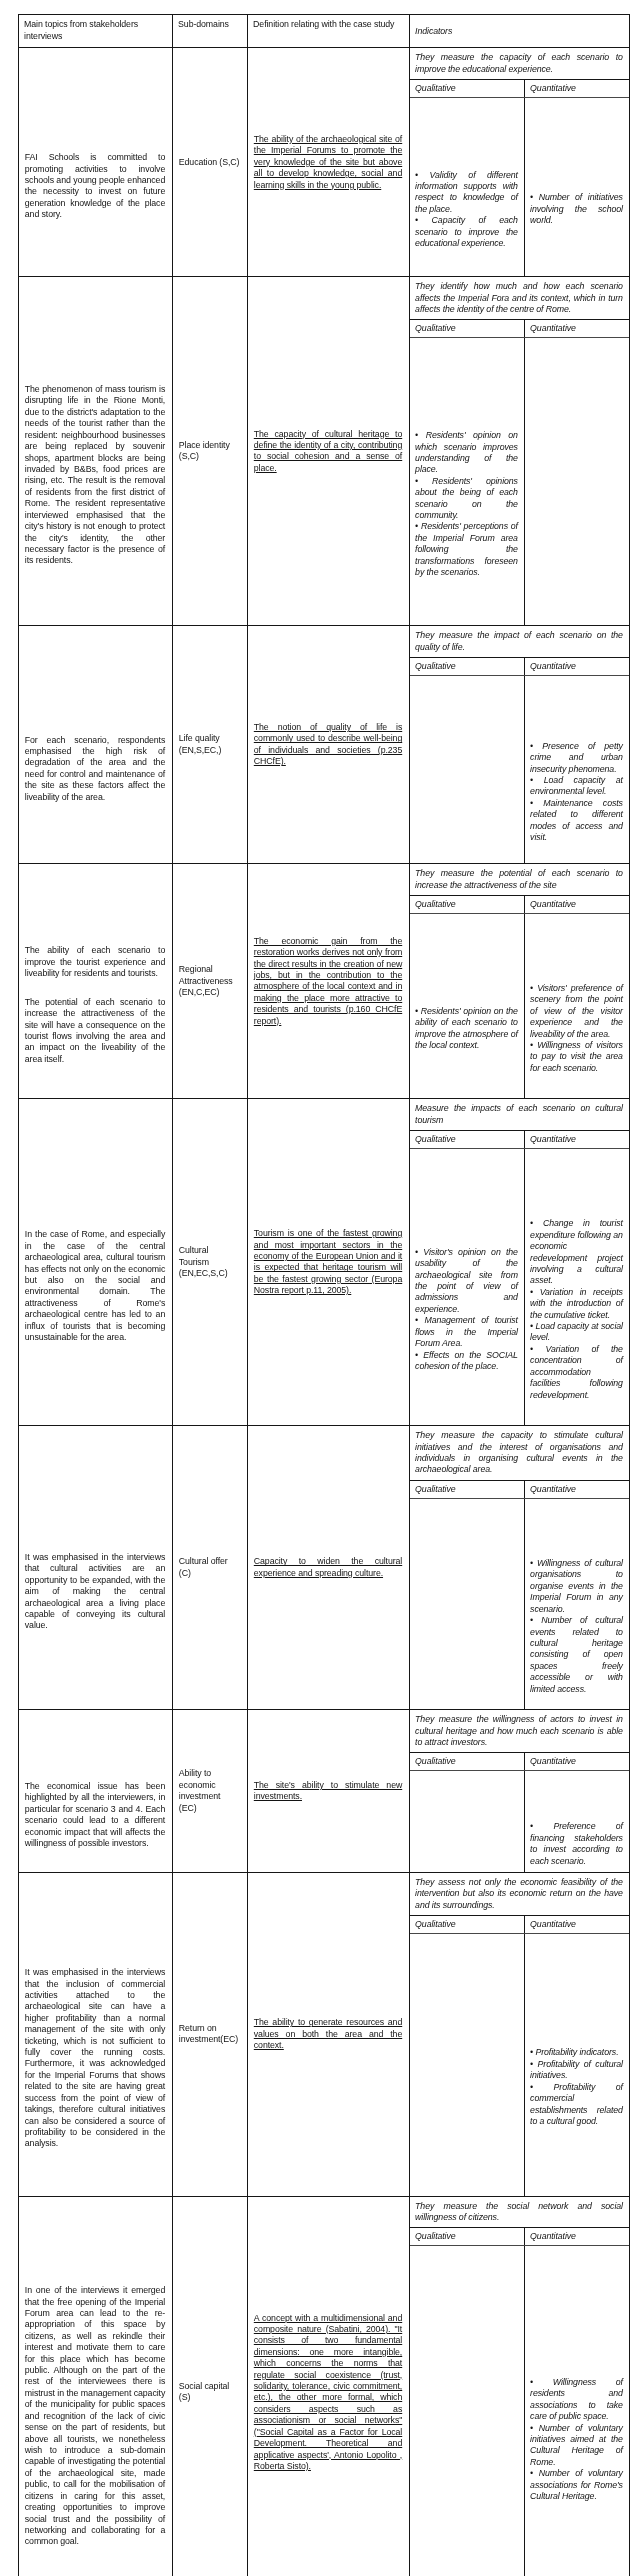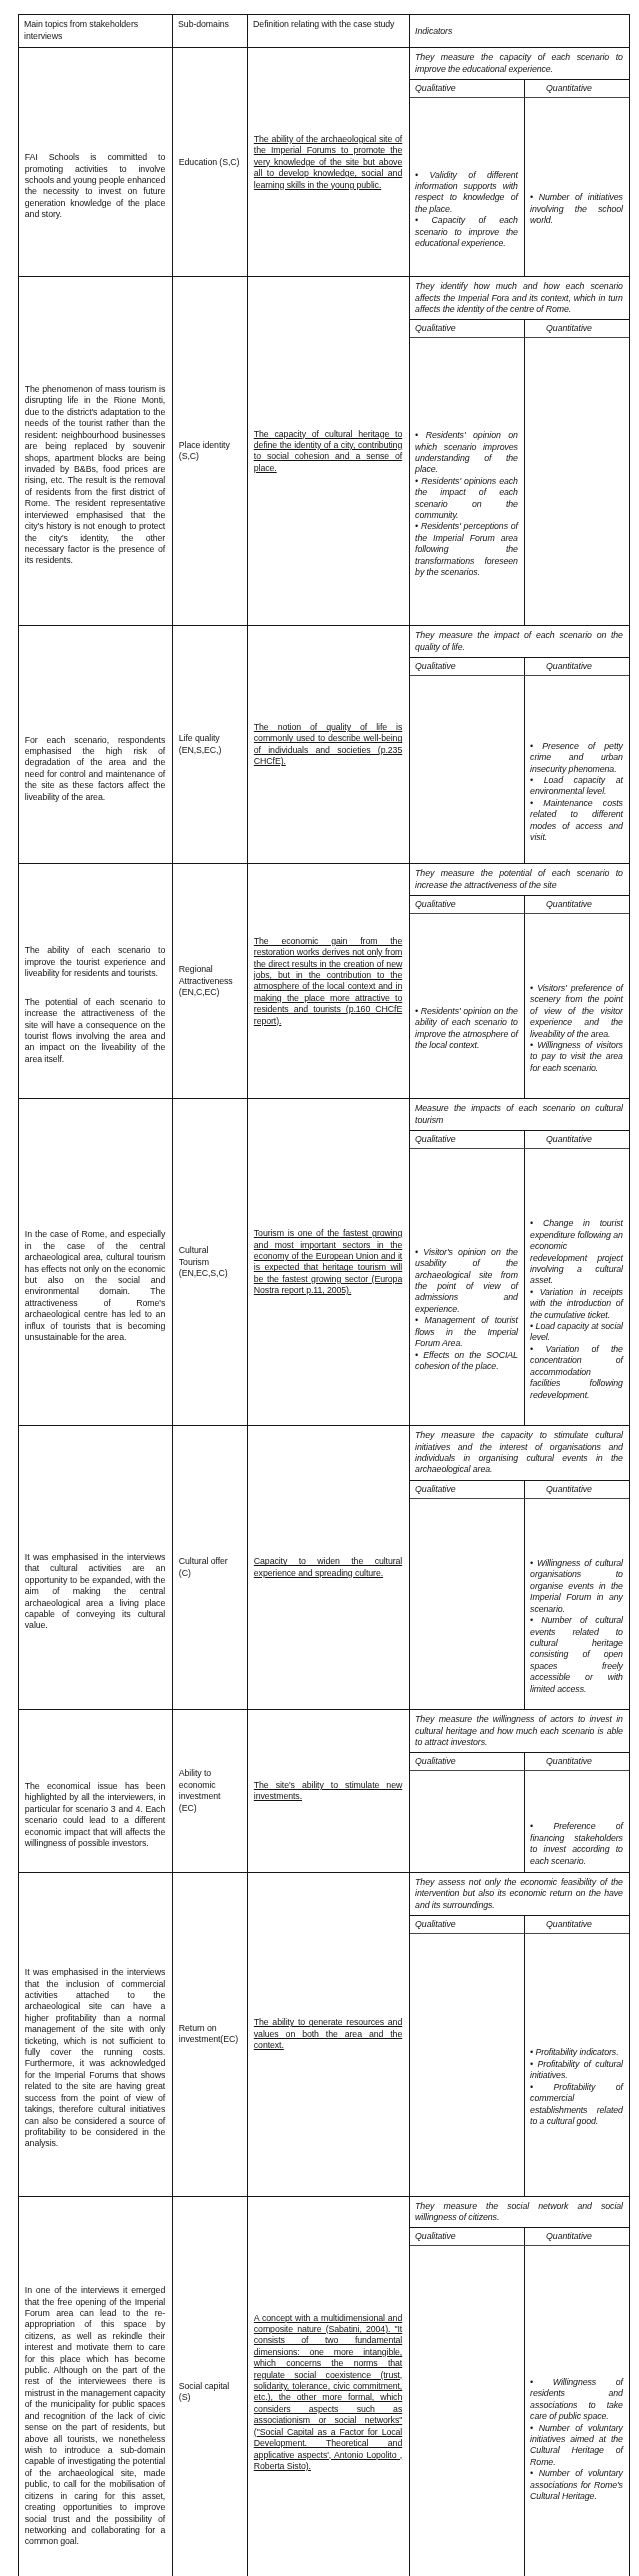--- a/index.html
+++ b/index.html
@@ -20,21 +20,21 @@
   .hind{display:flex;align-items:center;}
   .jtext{text-align:justify;}
   .main-cell,.sub-cell,.def-cell{display:flex;align-items:center;}
   .main-cell .paras,.def-cell .deftext,.sub-cell .subtext{width:100%;padding:5px 6.3px;box-sizing:border-box;}
   .paras div{text-align:justify;margin-top:48px;}
   .paras div + div{margin-top:17px;}
   .deftext{text-align:justify;text-decoration:underline;}
   .ind-cell{padding:0;}
   .ind{display:flex;flex-direction:column;height:100%;}
   .measure{padding:3.8px 5.6px;border-bottom:1.3px solid #161616;}
-  .subhead{display:grid;grid-template-columns:115px 1fr;border-bottom:1.9px solid #474747;gap:16px;}
+  .subhead{display:grid;grid-template-columns:115px 1fr;border-bottom:1.9px solid #474747;}
   .subhead > div{padding:3.1px 5.6px 2.5px 5.6px;box-sizing:border-box;}
   .subhead > div:first-child{border-right:1.3px solid #161616;}
   .indbody{flex:1;display:grid;grid-template-columns:115px 1fr;}
   .indbody > div{box-sizing:border-box;padding:5px 5.6px;display:flex;align-items:center;min-width:0;}
   .indbody > div:first-child{border-right:1.3px solid #161616;}
   .bullets{width:100%;margin-top:45px;}
   .bullets div{text-align:justify;}
   
   .r0{min-height:228px}
   .r1{min-height:348px}
@@ -110,21 +110,21 @@
       <div class="ind">
         <div class="measure jtext">They identify how much and how each scenario affects the Imperial Fora and its context, which in turn affects the identity of the centre of Rome.</div>
         <div class="subhead">
           <div>Qualitative</div>
           <div>Quantitative</div>
         </div>
         <div class="indbody">
           <div>
             <div class="bullets">
                 <div>• Residents' opinion on which scenario improves understanding of the place.</div>
-                <div>• Residents' opinions each the impact of each scenario on the community.</div>
+                <div>• Residents' opinions about the being of each scenario on the community.</div>
                 <div>• Residents' perceptions of the Imperial Forum area following the transformations foreseen by the scenarios.</div>
               </div>
           </div>
           <div>
             <div class="bullets"></div>
           </div>
         </div>
       </div>
     </div>
   </div>

